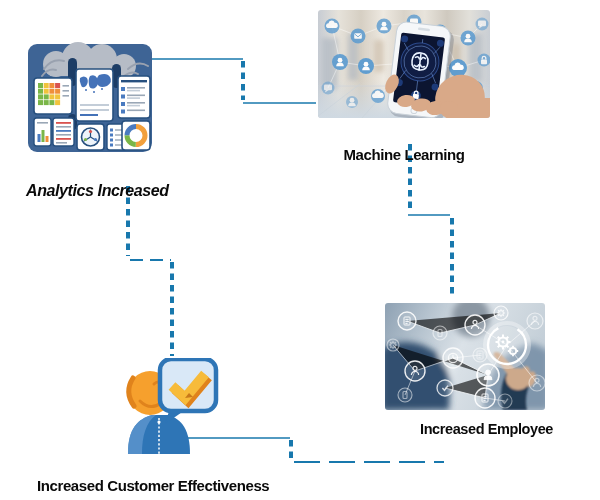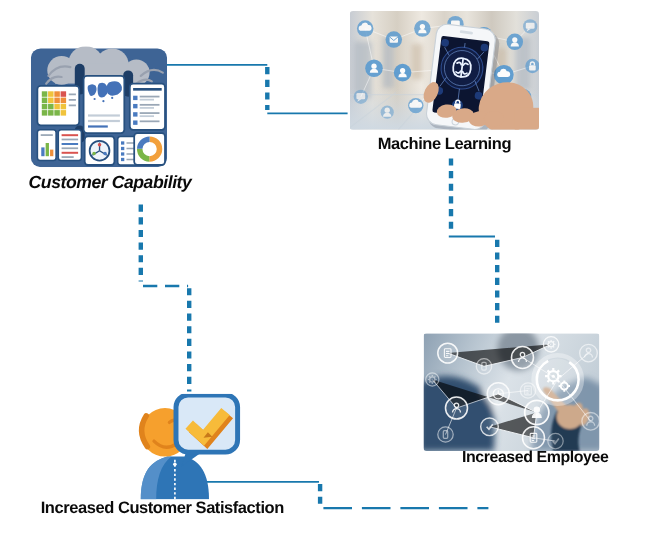--- a/index.html
+++ b/index.html
@@ -10,26 +10,26 @@
   }
   svg.connectors { position:absolute; left:0; top:0; width:600px; height:500px; pointer-events:none; }
   .conn-solid  { stroke:#1878ad; stroke-width:1.6; fill:none; }
   .conn-dash   { stroke:#1878ad; stroke-width:4;   fill:none; stroke-dasharray:6.5 5; }
   .conn-dash-thin { stroke:#1878ad; stroke-width:2.2; fill:none; stroke-dasharray:13 7; }
   .conn-dash-long { stroke:#1878ad; stroke-width:2;   fill:none; stroke-dasharray:26 9; }
   .node-img { position:absolute; overflow:hidden; }
   .photo { border-radius:3px; }
   .lbl {
     position:absolute; color:#0a0a0a; font-weight:900; letter-spacing:-0.4px;
-    font-family:"Liberation Sans", sans-serif; line-height:1.2;
+    font-family:"Liberation Sans", sans-serif; line-height:1.2;margin-top:24px;
   }
   .lbl-a { left:26px;  top:157px; width:180px; font-size:16px; font-style:italic; }
   .lbl-b { left:318px; top:122px; width:172px; font-size:15px; text-align:center; }
   .lbl-c { left:37px;  top:453px; width:250px; font-size:15px; }
-  .lbl-d { left:420px; top:407px; width:150px; font-size:14.5px; line-height:19px; }
+  .lbl-d { left:420px; top:396px; width:150px; font-size:14.5px; line-height:19px; }
 </style>
 </head>
 <body>
 
 <div class="canvas">
 
   <svg class="connectors" viewBox="0 0 600 500">
     <g>
       <path class="conn-solid" d="M150 59 H243"></path>
       <path class="conn-dash" d="M243 61 V100"></path>
@@ -184,21 +184,21 @@
         <rect x="94" y="79" width="28" height="29" rx="3" fill="#fff" stroke="#27507f" stroke-width="1.6"></rect>
         <g transform="rotate(-90 108 93.5)" fill="none" stroke-width="5">
           <circle cx="108" cy="93.5" r="9" stroke="#f2a03c" stroke-dasharray="28.3 28.3"></circle>
           <circle cx="108" cy="93.5" r="9" stroke="#7ab648" stroke-dasharray="14.1 42.5" stroke-dashoffset="-28.3"></circle>
           <circle cx="108" cy="93.5" r="9" stroke="#4a7bc0" stroke-dasharray="14.1 42.5" stroke-dashoffset="-42.4"></circle>
         </g>
         <circle cx="108" cy="93.5" r="5" fill="#fff"></circle>
       </g>
     </svg>
   </div>
-  <div class="lbl lbl-a">Customer Capability</div>
+  <div class="lbl lbl-a">Analytics Increased</div>
 
   <div class="node-img photo" style="left:318px; top:10px; width:172px; height:108px;">
     <svg viewBox="0 0 172 108" width="172" height="108">
       <defs>
         <linearGradient id="bgB" x1="0" y1="0" x2="1" y2="0">
           <stop offset="0" stop-color="#c7ccd3"></stop>
             <stop offset="0.12" stop-color="#e6e2da"></stop>
           <stop offset="0.25" stop-color="#d6cfc3"></stop>
             <stop offset="0.38" stop-color="#eee9e1"></stop>
           <stop offset="0.5" stop-color="#d9d3c9"></stop>
@@ -398,21 +398,21 @@
         <path d="M60 50 L55 66 L75 52 Z" fill="#2e75b6"></path>
         <rect x="50" y="1" width="56" height="52" rx="11" fill="#d9e8f7" stroke="#2e75b6" stroke-width="4.5"></rect>
         <g fill="none">
           <path d="M65 31 L78 43 L98 19" stroke="#e0831c" stroke-width="10"></path>
           <path d="M62 28 L75 40 L95 16" stroke="#f7bb3a" stroke-width="10"></path>
           <path d="M75 40 L79 35 L83 39 Z" fill="#c8791a" stroke="none"></path>
         </g>
       </g>
     </svg>
   </div>
-  <div class="lbl lbl-c">Increased Customer Satisfaction</div>
+  <div class="lbl lbl-c">Increased Customer Effectiveness</div>
 
   <div class="node-img photo" style="left:385px; top:303px; width:160px; height:107px;">
     <svg viewBox="0 0 160 107" width="160" height="107">
       <defs>
         <linearGradient id="bgD" x1="0" y1="0" x2="1" y2="0.3">
           <stop offset="0" stop-color="#8ea1b3"></stop>
             <stop offset="0.3" stop-color="#b9c6d1"></stop>
           <stop offset="0.55" stop-color="#dbe2e8"></stop>
             <stop offset="0.8" stop-color="#cfd8df"></stop>
           <stop offset="1" stop-color="#c4cfd8"></stop>

